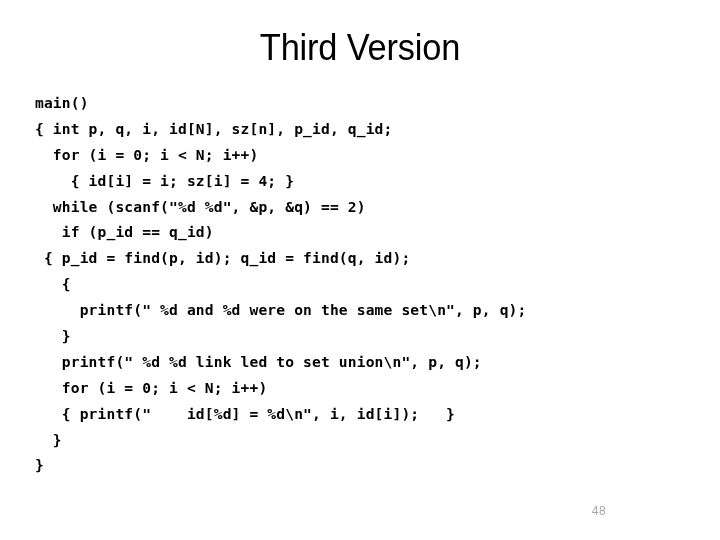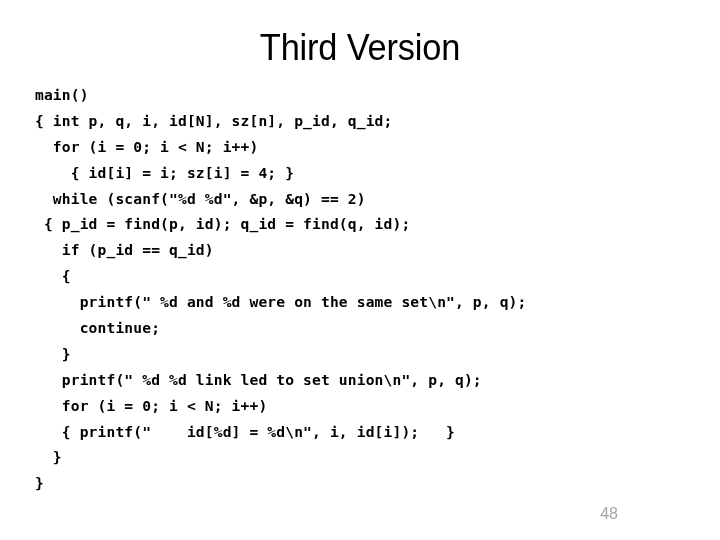--- a/index.html
+++ b/index.html
@@ -29,61 +29,60 @@
     line-height: 44px;
     color: #000000;
     letter-spacing: -0.2px;
     transform: scaleX(0.93);
     transform-origin: center top;
     white-space: pre;
   }
   #code-block {
     position: absolute;
     left: 35px;
-    top: 82px;
+    top: 90px;
     width: 660px;
   }
   .code-line {
     font-family: "DejaVu Sans Mono", "Liberation Mono", monospace;
     font-size: 14.6px;
     font-weight: bold;
     line-height: 25.9px;
     height: 25.9px;
     color: #000000;
     white-space: pre;
     letter-spacing: 0.15px;
   }
   #page-number {
     position: absolute;
-    right: 30px;
+    right: 42px;
     top: 505px;
-    font-family: Liberation Sans, sans-serif;
-    font-size: 16px;
+    font-family: Liberation Mono, monospace;
+    font-size: 12px;
     color: #a6a6a6;
     white-space: pre;
   }
 </style>
 </head>
 <body>
 
 <div id="slide">
 
   <div id="slide-title">Third Version</div>
 
   <div id="code-block">
       <div class="code-line">main()</div>
       <div class="code-line">{ int p, q, i, id[N], sz[n], p_id, q_id;</div>
       <div class="code-line">  for (i = 0; i &lt; N; i++)</div>
       <div class="code-line">    { id[i] = i; sz[i] = 4; }</div>
       <div class="code-line">  while (scanf("%d %d", &amp;p, &amp;q) == 2)</div>
+      <div class="code-line">   if (p_id == q_id)</div>
       <div class="code-line"> { p_id = find(p, id); q_id = find(q, id);</div>
-      <div class="code-line">   if (p_id == q_id)</div>
       <div class="code-line">   {</div>
       <div class="code-line">     printf(" %d and %d were on the same set\n", p, q);</div>
-      <div class="code-line">     continue;</div>
       <div class="code-line">   }</div>
       <div class="code-line">   printf(" %d %d link led to set union\n", p, q);</div>
       <div class="code-line">   for (i = 0; i &lt; N; i++)</div>
       <div class="code-line">   { printf("    id[%d] = %d\n", i, id[i]);   }</div>
       <div class="code-line">  }</div>
       <div class="code-line">}</div>
     </div>
 
   <div id="page-number">48</div>
 

